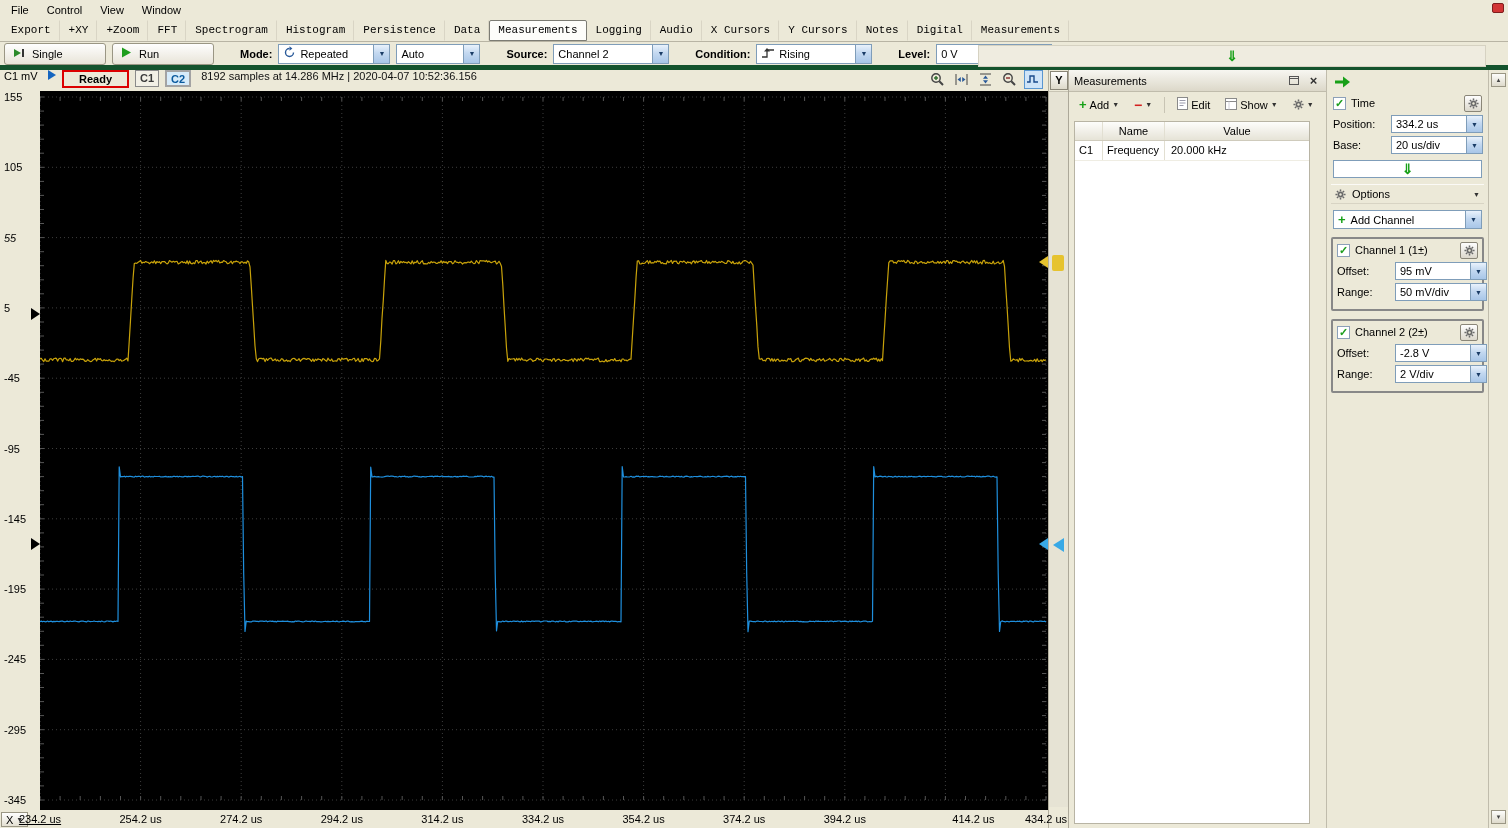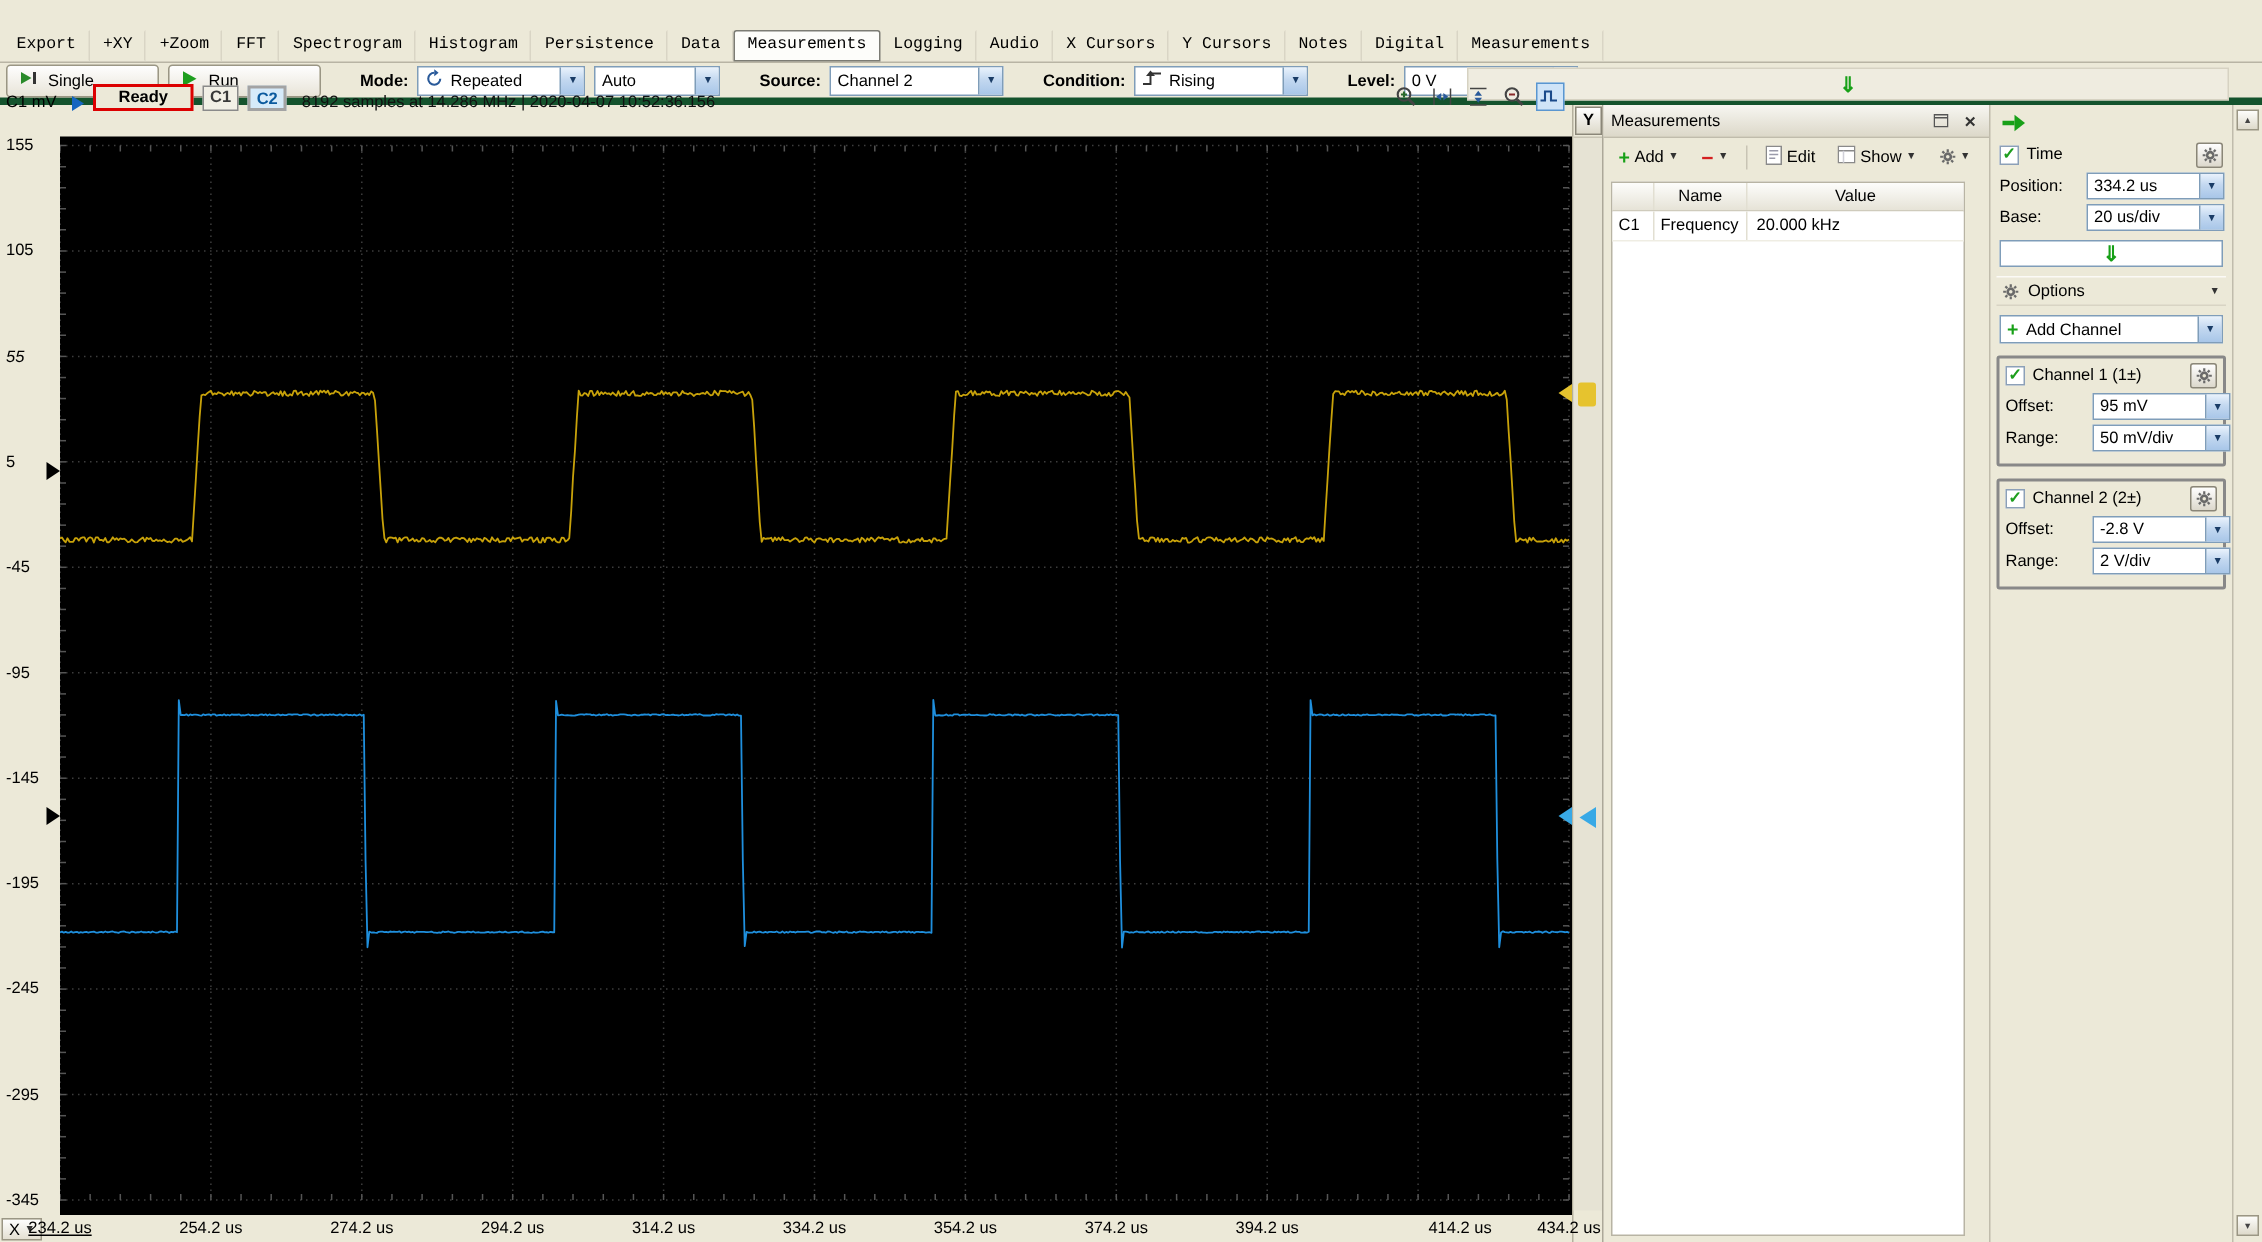--- a/index.html
+++ b/index.html
@@ -22,21 +22,21 @@
 .tb-btn{display:inline-flex;align-items:center;gap:6px;width:102px;height:22px;padding:0 7px;background:linear-gradient(#fefefe,#e8e4d8);border:1px solid #9a9684;border-radius:3px;font-size:11px;cursor:default;}
 .tb-label{margin-left:20px;font-weight:bold;}
 .combo{display:inline-flex;align-items:center;height:20px;background:#fff;border:1px solid #7f9db9;font-size:11px;padding-left:4px;gap:4px;cursor:default;}
 .combo .c-text{flex:1;white-space:nowrap;overflow:hidden;}
 .combo .c-arrow{width:16px;align-self:stretch;display:flex;align-items:center;justify-content:center;background:linear-gradient(#e9f2fc,#c3d8f0 45%,#a8c6e8);border-left:1px solid #7f9db9;color:#1a3c66;font-size:7px;}
 .w112{width:112px;} .w84{width:84px;} .w116{width:116px;}
 .tb-dock{position:absolute;left:978px;top:3px;width:508px;height:22px;border:1px solid #d6d2c2;background:#efece0;display:flex;align-items:center;justify-content:center;}
 .green-darr{color:#17a017;font-weight:bold;font-size:14px;line-height:1;}
 
 
-.statusbar{position:absolute;left:0;top:53px;width:1048px;height:21px;display:flex;align-items:flex-end;gap:6px;padding:0 2px;}
+.statusbar{position:absolute;left:0;top:70px;width:1048px;height:21px;display:flex;align-items:flex-start;gap:6px;padding:0 2px;}
 .axis-unit{padding-left:2px;width:40px;}
 .blue-tri{width:0;height:0;border-top:5px solid transparent;border-bottom:5px solid transparent;border-left:8px solid #1565c0;}
 .ready-box{border:2px solid #dc0000;padding:0 15px;height:18px;line-height:14px;font-weight:bold;background:#ece9d8;}
 .chtab{height:17px;padding:0 4px;line-height:15px;font-weight:bold;cursor:default;}
 .chtab.c1{border:1px solid #8a8a8a;background:#f2f0e6;color:#3a3a3a;}
 .chtab.c2{border:2px solid #a3a3a3;background:#d6ebfa;color:#0a5a9e;}
 .acq-info{margin-left:4px;color:#111;}
 .sb-icons{margin-left:auto;display:flex;align-items:center;gap:5px;padding-right:3px;}
 .sb-ic{width:19px;height:19px;display:flex;align-items:center;justify-content:center;border:1px solid transparent;}
 .sb-ic.active{background:#cfe4f8;border:1px solid #5a96d0;}
@@ -100,20 +100,29 @@
 
 .right-strip{position:absolute;left:1488px;top:70px;width:20px;height:758px;border-left:1px solid #c0bcac;}
 .rs-btn{width:15px;height:14px;margin:3px auto;border:1px solid #9a9684;background:linear-gradient(#fdfdfb,#dedacb);font-size:7px;display:flex;align-items:center;justify-content:center;color:#444;}
 .rs-bottom{position:absolute;bottom:4px;left:2px;margin:0;}
 </style>
 </head>
 <body>
 
 <div class="app" style="--c1m: #e6c32e; --c2m: #38a9e6;">
 
+  <div class="menubar">
+    <div id="menu-items" style="display:flex;">
+        <div class="menu-item">File</div>
+        <div class="menu-item">Control</div>
+        <div class="menu-item">View</div>
+        <div class="menu-item">Window</div>
+      </div>
+    <div class="mb-red"></div>
+  </div>
 
   <div class="tabsbar">
     <div id="tabs-items" style="display:flex;align-items:flex-end;">
         <div class="vtab">Export</div>
         <div class="vtab">+XY</div>
         <div class="vtab">+Zoom</div>
         <div class="vtab">FFT</div>
         <div class="vtab">Spectrogram</div>
         <div class="vtab">Histogram</div>
         <div class="vtab">Persistence</div>

